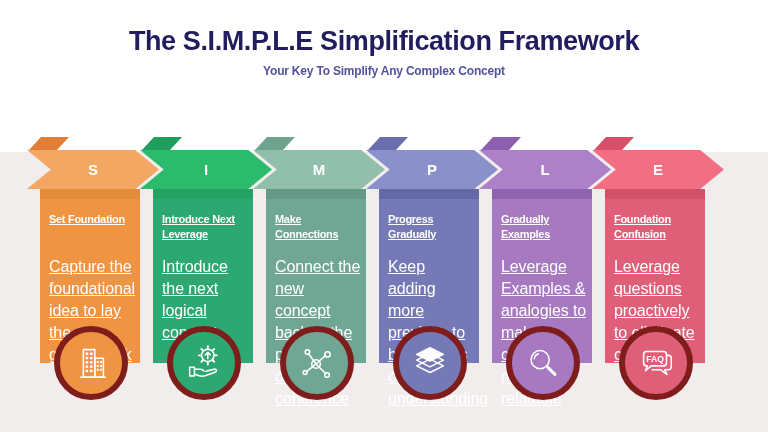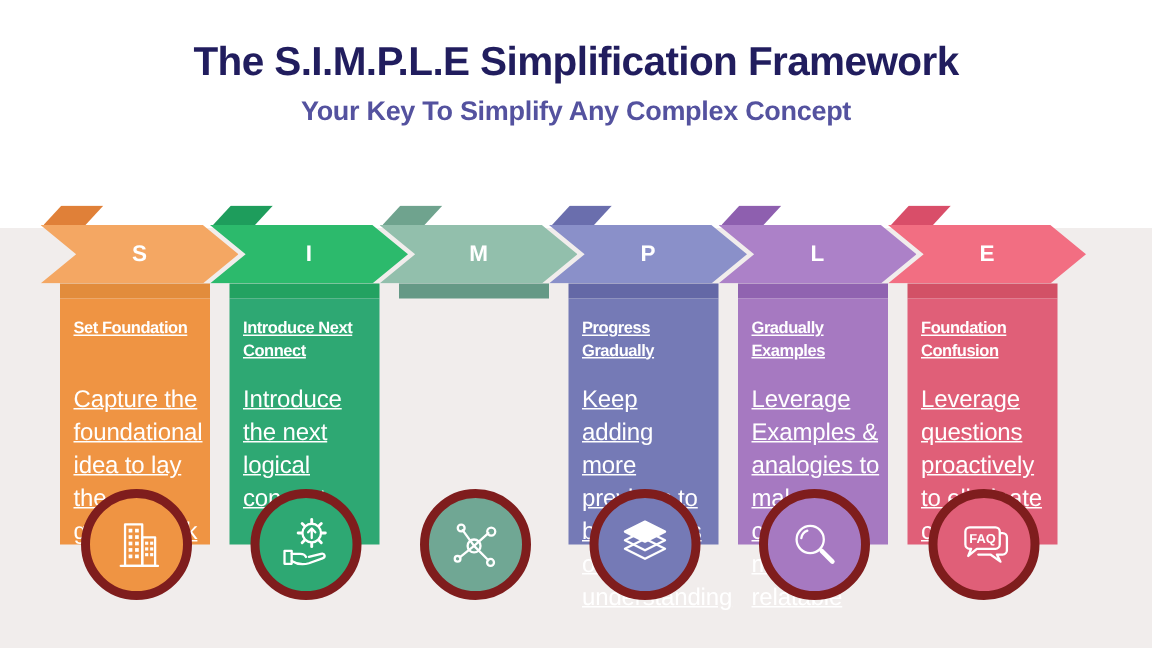--- a/index.html
+++ b/index.html
@@ -5,21 +5,21 @@
   html,body{margin:0;padding:0;}
   body{
     width:768px;height:432px;position:relative;overflow:hidden;
     font-family:"Liberation Sans",sans-serif;
     background:var(--bg-top,#fff);
   }
   .lower-bg{position:absolute;left:0;top:152px;width:768px;height:280px;background:var(--bg-bottom,#F1EDEC);}
   
   .header{position:absolute;left:0;top:0;width:768px;text-align:center;}
   .title{margin:26px 0 0 0;font-size:27px;font-weight:bold;letter-spacing:-0.4px;color:var(--title-color,#211D5E);}
-  .subtitle{margin:7px 0 0 0;font-size:18px;font-weight:bold;letter-spacing:-0.2px;color:var(--subtitle-color,#54529F);}
+  .subtitle{margin:7px 0 0 0;font-size:12px;font-weight:bold;letter-spacing:-0.2px;color:var(--subtitle-color,#54529F);}
   
   .step{position:absolute;top:137px;width:132px;height:280px;}
   .fold{position:absolute;top:0;left:2px;width:40px;height:13px;background:var(--fold);
         clip-path:polygon(0 100%,30% 0,100% 0,70% 100%);}
   .chev{position:absolute;top:13px;left:0;width:132px;height:39px;background:var(--arrow);
         clip-path:polygon(0 0,82% 0,100% 50%,82% 100%,0 100%,18% 50%);
         display:flex;align-items:center;justify-content:center;}
   .chev .letter{color:#fff;font-size:15px;font-weight:bold;}
   .strip{position:absolute;top:52px;left:13px;width:100px;height:10px;background:var(--dark);}
   .col{position:absolute;top:62px;left:13px;width:100px;height:164px;background:var(--main);
@@ -90,21 +90,21 @@
   </div>
 </div>
 
 <div class="step" data-step="1" style="--arrow: #2CBA6C; --fold: #1E9D5C; --dark: #23A261; --main: #2EA873;">
   <div class="fold"></div>
   <div class="chev">
     <span class="letter">I</span>
   </div>
   <div class="strip"></div>
   <div class="col">
-    <h3>Introduce Next Connect</h3>
+    <h3>Introduce Next Leverage</h3>
     <p>Introduce the next logical concept</p>
   </div>
   <div class="badge">
     <svg viewBox="0 0 44 44">
       <circle cx="26" cy="14" r="6.5"></circle>
       <g class="teeth">
         <line x1="33" y1="14" x2="35.5" y2="14"></line>
           <line x1="30.9" y1="18.9" x2="32.7" y2="20.7"></line>
         <line x1="26" y1="21" x2="26" y2="23.5"></line>
           <line x1="21.1" y1="18.9" x2="19.3" y2="20.7"></line>
@@ -121,20 +121,24 @@
     </svg>
   </div>
 </div>
 
 <div class="step" data-step="2" style="--arrow: #92BFAC; --fold: #6FA38E; --dark: #659986; --main: #70A794;">
   <div class="fold"></div>
   <div class="chev">
     <span class="letter">M</span>
   </div>
   <div class="strip"></div>
+  <div class="col">
+    <h3>Make Connections</h3>
+    <p>Connect the new concept back to the previous one for coherence</p>
+  </div>
   <div class="badge">
     <svg viewBox="0 0 44 44">
       <line x1="21" y1="23" x2="13" y2="12"></line>
       <line x1="21" y1="23" x2="31" y2="14"></line>
       <line x1="21" y1="23" x2="11" y2="31"></line>
       <line x1="21" y1="23" x2="31" y2="33"></line>
       <circle cx="21" cy="23" r="4.5"></circle>
       <circle cx="12" cy="10.5" r="2.4"></circle>
       <circle cx="33" cy="13" r="2.8"></circle>
       <circle cx="9.5" cy="32" r="2"></circle>

